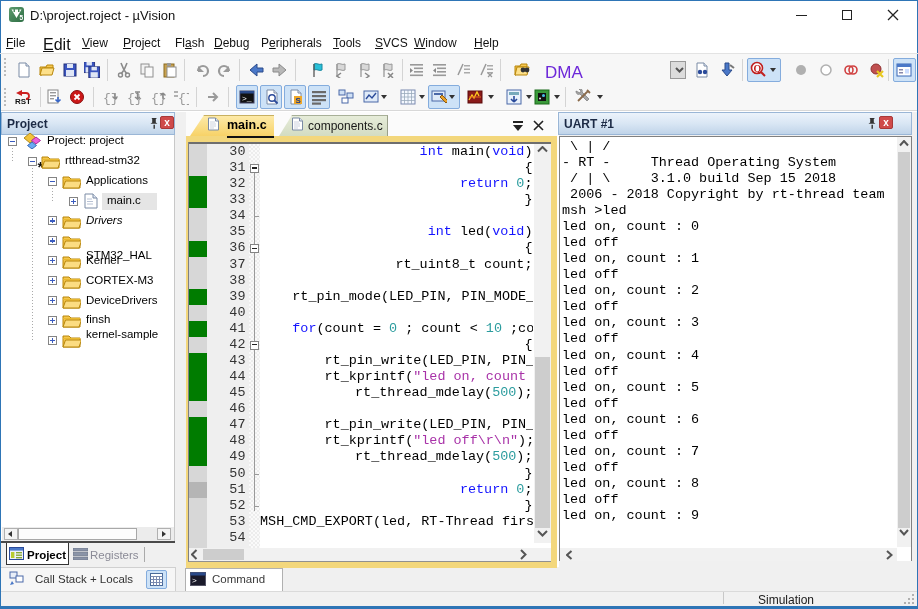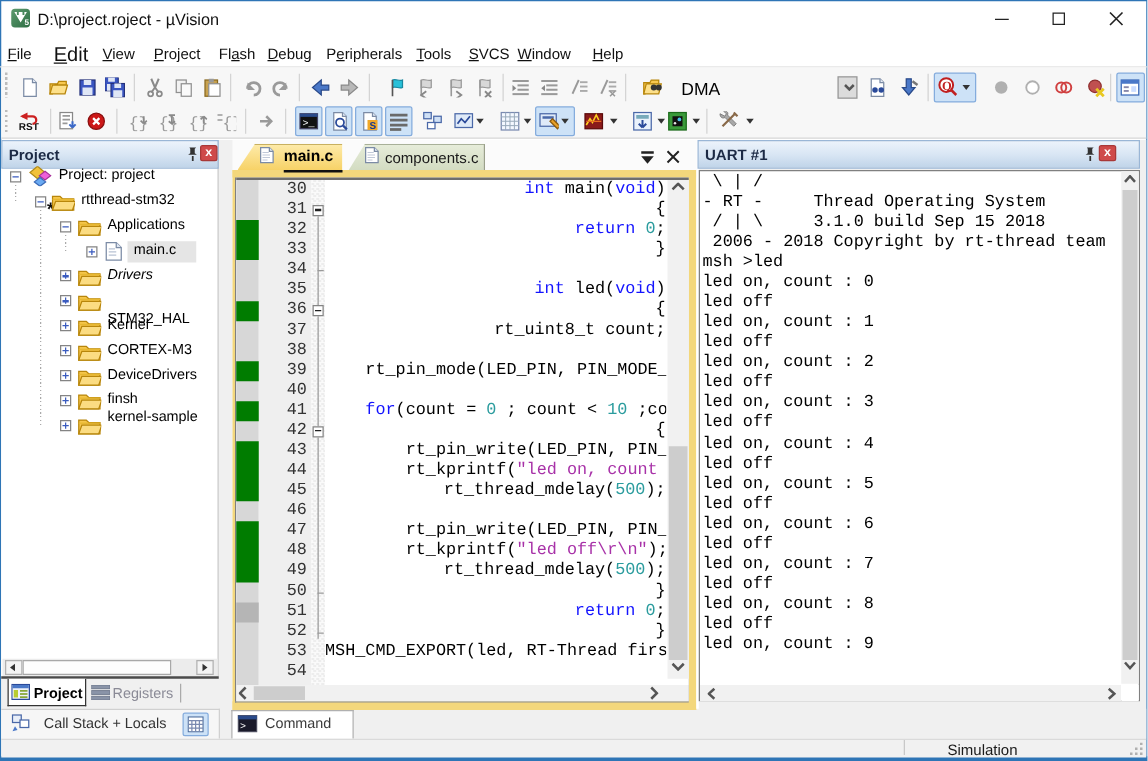--- a/index.html
+++ b/index.html
@@ -151,21 +151,21 @@
     <rect x="8" y="10" width="6" height="1.5" fill="#aaa"></rect>
     <path d="M9 11 l4 4 M13 11 l-4 4" stroke="#999" stroke-width="1.2"></path>
   </svg>
 <div class="a sep" style="left:500px;top:59px;height:22px;"></div>
 <svg class="a" style="left:514px;top:62px;" width="16" height="16" viewBox="0 0 16 16">
     <path d="M1 4h5l1-2h6v3H4L2 13H1z" fill="#f7c850" stroke="#b8860b"></path>
     <path d="M3 5h12l-2 8H1z" fill="#fde08a" stroke="#b8860b"></path>
     <circle cx="9" cy="8" r="2.4" fill="#333"></circle>
     <circle cx="13" cy="8" r="2.4" fill="#333"></circle>
   </svg>
-<div class="a" style="left:545px;top:63px;font-size:14px;color:#000000;">DMA</div>
+<div class="a" style="left:545px;top:63px;font-size:17px;color:#6d28d9;">DMA</div>
 <div class="a" style="left:670px;top:61px;width:16px;height:18px;background:#dcdcdc;border:1px solid #999;"></div>
 <svg class="a" style="left:675px;top:67px;" width="9" height="6">
     <path d="M1 1 L4.5 4.5 L8 1" class="chev" stroke-width="1.4"></path>
   </svg>
 <svg class="a" style="left:694px;top:62px;" width="16" height="16" viewBox="0 0 16 16">
     <path d="M3 1h7l3 3v11H3z" fill="#fff" stroke="#7b8ba5"></path>
     <path d="M10 1v3h3" fill="#e8eef8" stroke="#7b8ba5"></path>
     <circle cx="6" cy="10" r="2.2" fill="#2a4a9a"></circle>
     <circle cx="11" cy="10" r="2.2" fill="#2a4a9a"></circle>
   </svg>

